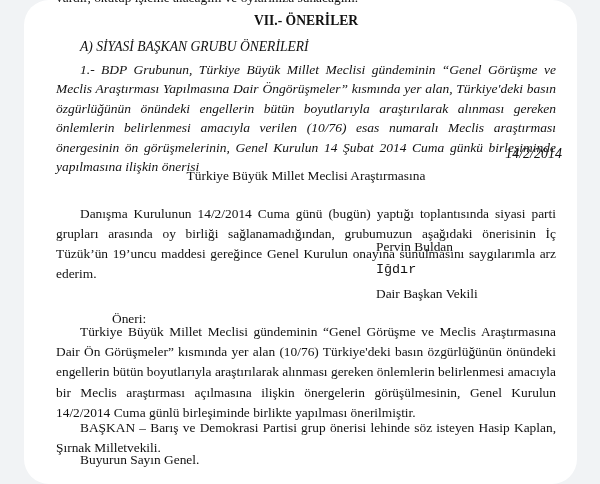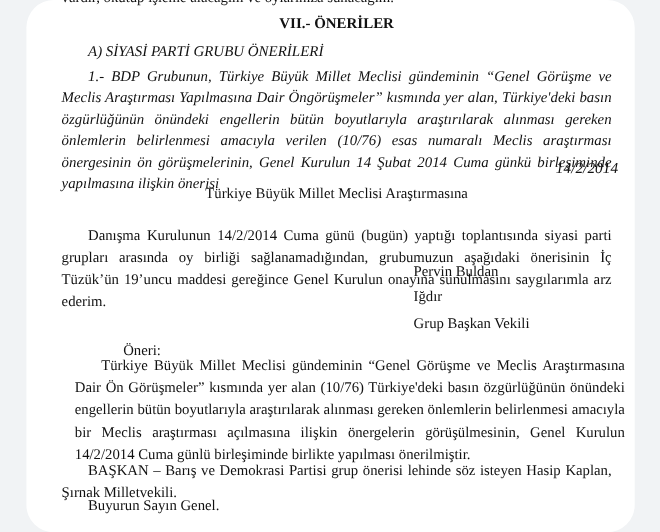--- a/index.html
+++ b/index.html
@@ -39,46 +39,46 @@
     position: absolute; left: 0; width: 500px; top: 167px; text-align: center;
   }
   .para1 {
     position: absolute; left: 0; top: 204px; width: 500px;
     text-align: justify; text-indent: 24px; line-height: 20px;
   }
   .sig {
     position: absolute; left: 320px; width: 150px; text-align: left;
   }
   .sig-name { top: 238px; }
-  .sig-city { top: 261px; }
+  .sig-city { top: 261px; font-family: Liberation Mono, monospace; }
   .sig-title { top: 285px; }
   .oneri-label { position: absolute; left: 24px; top: 310px; margin-left: 32px; }
   .para2 {
     position: absolute; left: 0; top: 322px; width: 500px;
-    text-align: justify; text-indent: 24px; line-height: 20.2px; margin-left: 12px;
+    text-align: justify; text-indent: 24px; line-height: 20.2px;
   }
   .para3 {
     position: absolute; left: 0; top: 418px; width: 500px;
     text-align: justify; text-indent: 24px; line-height: 20px;
   }
   .para4 { position: absolute; left: 24px; top: 451px; }
 </style>
 </head>
 <body>
 
 <div class="page">
   <div class="content">
     <div class="top-line">vardır, okutup işleme alacağım ve oylarınıza sunacağım.</div>
     <div class="section-title">VII.- ÖNERİLER</div>
-    <div class="subsection">A) SİYASİ PARTİ GRUBU ÖNERİLERİ</div>
+    <div class="subsection">A) SİYASİ BAŞKAN GRUBU ÖNERİLERİ</div>
     <div class="item">1.- BDP Grubunun, Türkiye Büyük Millet Meclisi gündeminin “Genel Görüşme ve Meclis Araştırması Yapılmasına Dair Öngörüşmeler” kısmında yer alan, Türkiye'deki basın özgürlüğünün önündeki engellerin bütün boyutlarıyla araştırılarak alınması gereken önlemlerin belirlenmesi amacıyla verilen (10/76) esas numaralı Meclis araştırması önergesinin ön görüşmelerinin, Genel Kurulun 14 Şubat 2014 Cuma günkü birleşiminde yapılmasına ilişkin önerisi</div>
     <div class="date">14/2/2014</div>
     <div class="addressee">Türkiye Büyük Millet Meclisi Araştırmasına</div>
     <div class="para1">Danışma Kurulunun 14/2/2014 Cuma günü (bugün) yaptığı toplantısında siyasi parti grupları arasında oy birliği sağlanamadığından, grubumuzun aşağıdaki önerisinin İç Tüzük’ün  19’uncu maddesi gereğince Genel Kurulun onayına sunulmasını saygılarımla arz ederim.</div>
     <div class="sig sig-name">Pervin Buldan</div>
     <div class="sig sig-city">Iğdır</div>
-    <div class="sig sig-title">Grup Başkan Vekili</div>
+    <div class="sig sig-title">Dair Başkan Vekili</div>
     <div class="oneri-label">Öneri:</div>
     <div class="para2">Türkiye Büyük Millet Meclisi gündeminin “Genel Görüşme ve Meclis Araştırmasına Dair Ön Görüşmeler” kısmında yer alan (10/76) Türkiye'deki basın özgürlüğünün önündeki engellerin bütün boyutlarıyla araştırılarak alınması gereken önlemlerin belirlenmesi amacıyla bir Meclis araştırması açılmasına ilişkin önergelerin görüşülmesinin, Genel Kurulun 14/2/2014 Cuma günlü birleşiminde birlikte yapılması önerilmiştir.</div>
     <div class="para3">BAŞKAN – Barış ve Demokrasi Partisi grup önerisi lehinde söz isteyen Hasip Kaplan, Şırnak Milletvekili.</div>
     <div class="para4">Buyurun Sayın Genel.</div>
   </div>
 </div>
 
 </body></html>

